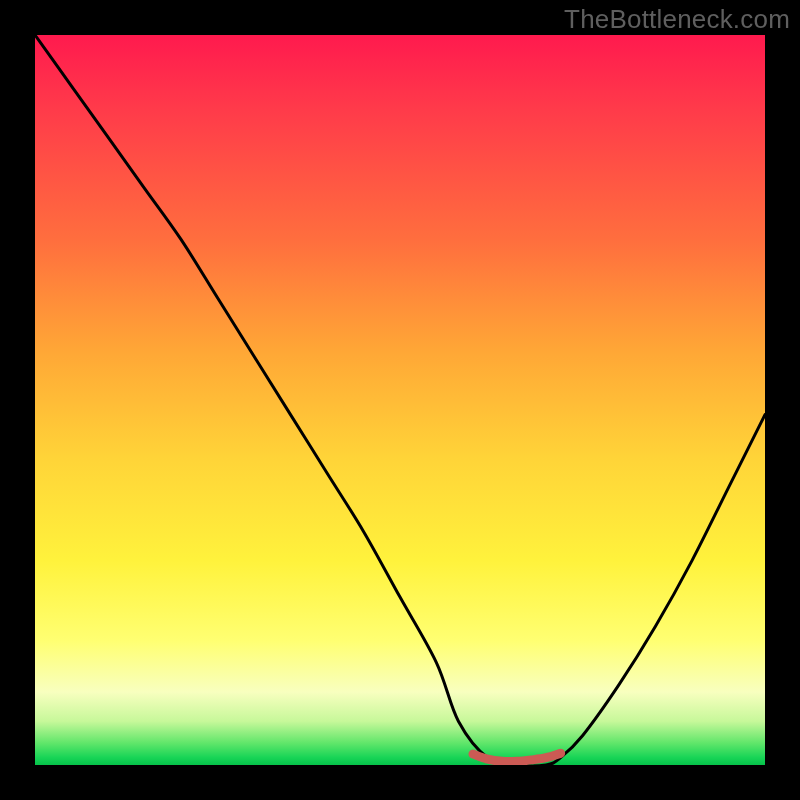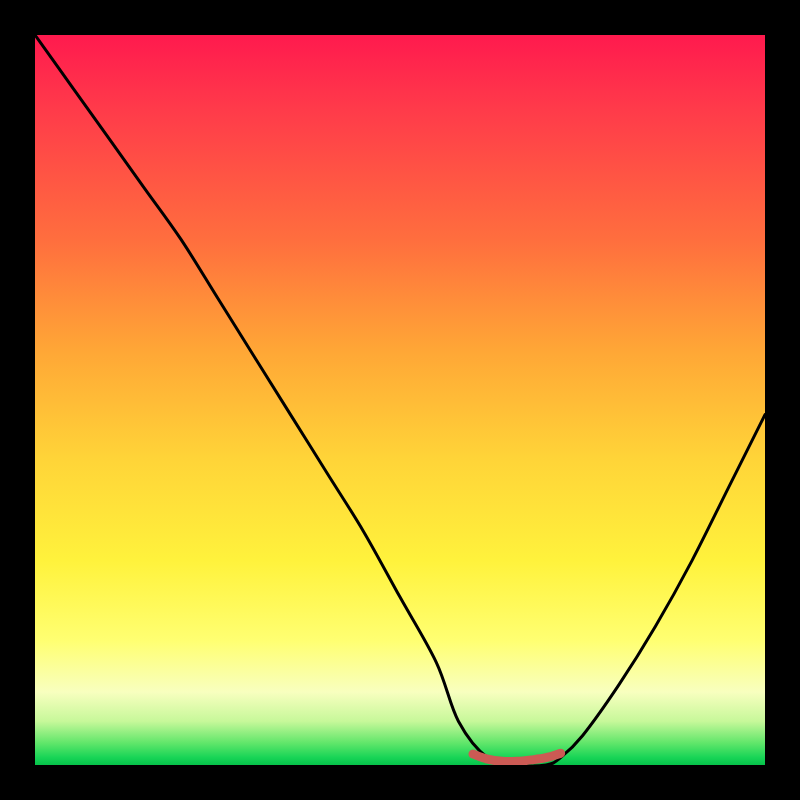--- a/index.html
+++ b/index.html
@@ -64,20 +64,21 @@
     top: 0;
     width: 100%;
     height: 100%;
   }
 </style>
 </head>
 <body>
 
 <div class="frame">
 
+  <div class="watermark">TheBottleneck.com</div>
 
   <div class="plot-outer">
     <div class="plot-gradient"></div>
 
     <svg class="curve" viewBox="0 0 730 730" preserveAspectRatio="none">
       <path id="curve-path" fill="none" stroke="#000000" stroke-width="3" stroke-linecap="round" d="M 0 0 C 6.083333333333333 8.516666666666652 24.333333333333336 34.06666666666656 36.5 51.09999999999991 C 48.666666666666664 68.13333333333325 60.833333333333336 85.1666666666667 73 102.20000000000005 C 85.16666666666667 119.23333333333339 97.33333333333333 136.26666666666662 109.5 153.29999999999995 C 121.66666666666667 170.3333333333333 133.83333333333334 186.14999999999998 146 204.39999999999998 C 158.16666666666666 222.64999999999998 170.33333333333334 243.33333333333334 182.5 262.8 C 194.66666666666666 282.26666666666665 206.83333333333334 301.73333333333335 219 321.2 C 231.16666666666666 340.66666666666663 243.33333333333331 360.1333333333333 255.49999999999997 379.6 C 267.66666666666663 399.0666666666667 279.8333333333333 418.53333333333336 292 438 C 304.1666666666667 457.46666666666664 316.3333333333333 475.71666666666664 328.5 496.4 C 340.6666666666667 517.0833333333333 352.8333333333333 540.2 365 562.1 C 377.1666666666667 584 391.7666666666667 607.1166666666666 401.50000000000006 627.8 C 411.2333333333334 648.4833333333333 414.8833333333333 670.3833333333333 423.4 686.2 C 431.91666666666663 702.0166666666668 442.8666666666667 715.4000000000001 452.6 722.7 C 462.33333333333337 730 472.0666666666667 728.7833333333333 481.8 730 C 491.5333333333333 731.2166666666667 503.69999999999993 731.2166666666667 510.99999999999994 730 C 518.3 728.7833333333333 519.5166666666667 727.5666666666667 525.6 722.7 C 531.6833333333334 717.8333333333334 537.7666666666667 712.9666666666666 547.5 700.8 C 557.2333333333333 688.6333333333333 571.8333333333334 667.95 584 649.7 C 596.1666666666666 631.45 608.3333333333334 611.9833333333333 620.5 591.3 C 632.6666666666666 570.6166666666666 644.8333333333334 548.7166666666667 657 525.6 C 669.1666666666666 502.48333333333335 681.3333333333334 476.93333333333334 693.5 452.6 C 705.6666666666666 428.2666666666667 723.9166666666666 391.7666666666667 730 379.6"></path>
       <path id="valley-path" fill="none" stroke="#cc5a54" stroke-width="9" stroke-linecap="round" d="M 438 719.05 C 440.43333333333334 719.9016666666666 447.73333333333335 722.9433333333333 452.6 724.16 C 457.4666666666667 725.3766666666667 462.3333333333333 725.985 467.2 726.35 C 472.06666666666666 726.715 476.93333333333334 726.5933333333334 481.8 726.35 C 486.6666666666667 726.1066666666667 491.53333333333336 725.4983333333333 496.40000000000003 724.89 C 501.2666666666667 724.2816666666666 506.13333333333327 723.7950000000001 510.99999999999994 722.7 C 515.8666666666666 721.605 523.1666666666666 719.0500000000001 525.6 718.32"></path>
     </svg>
   </div>
 

